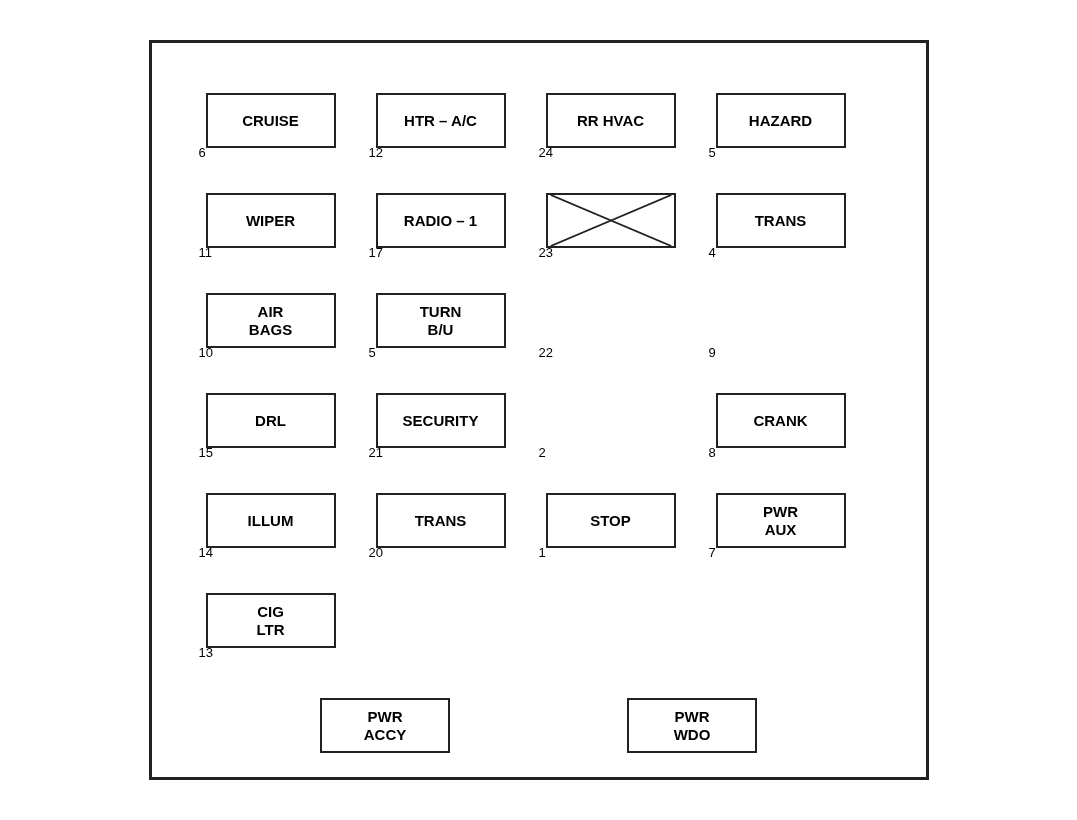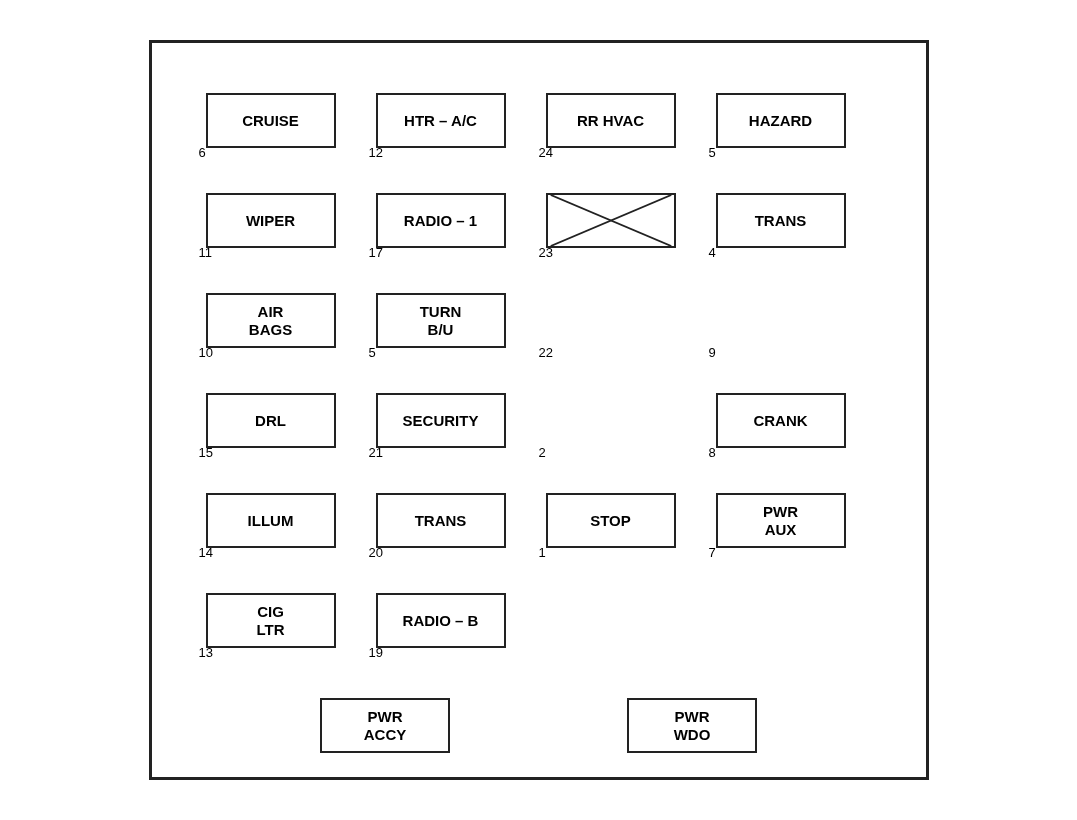--- a/index.html
+++ b/index.html
@@ -175,24 +175,20 @@
       <span class="fuse-number">1</span>
     </div>
     <div class="cell">
       <div class="fuse-box">PWR<br>AUX</div>
       <span class="fuse-number">7</span>
     </div>
     <div class="cell">
       <div class="fuse-box">CIG<br>LTR</div>
       <span class="fuse-number">13</span>
     </div>
-    <div class="cell">
-      <div class="fuse-box">RADIO – B</div>
-      <span class="fuse-number">19</span>
-    </div>
 
   </div>
 
   <div class="bottom-row">
     <div class="bottom-cell">
       <div class="fuse-box">PWR<br>ACCY</div>
     </div>
     <div class="bottom-cell">
       <div class="fuse-box">PWR<br>WDO</div>
     </div>

